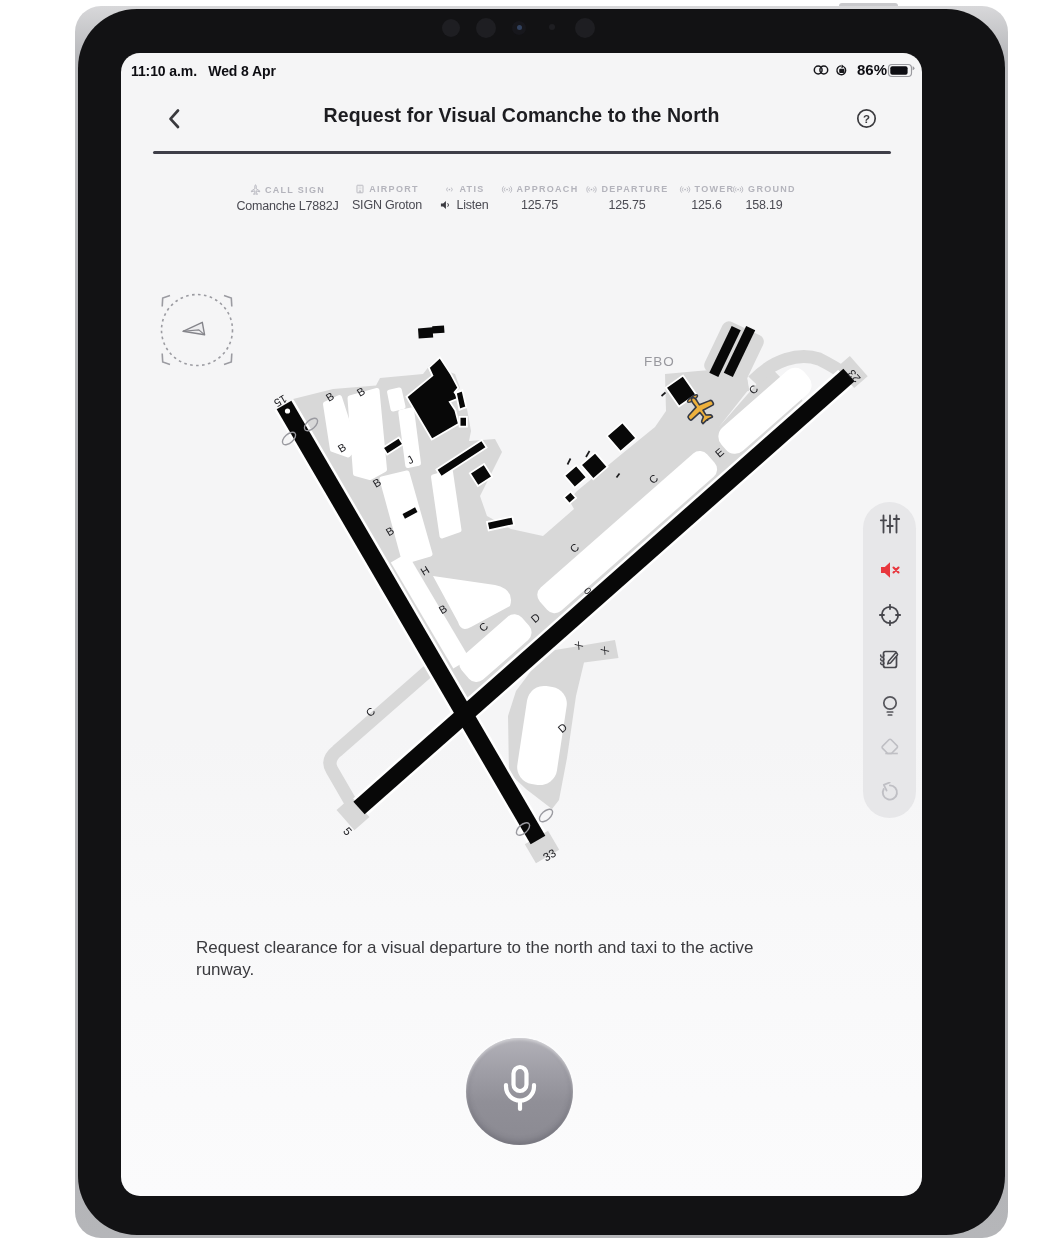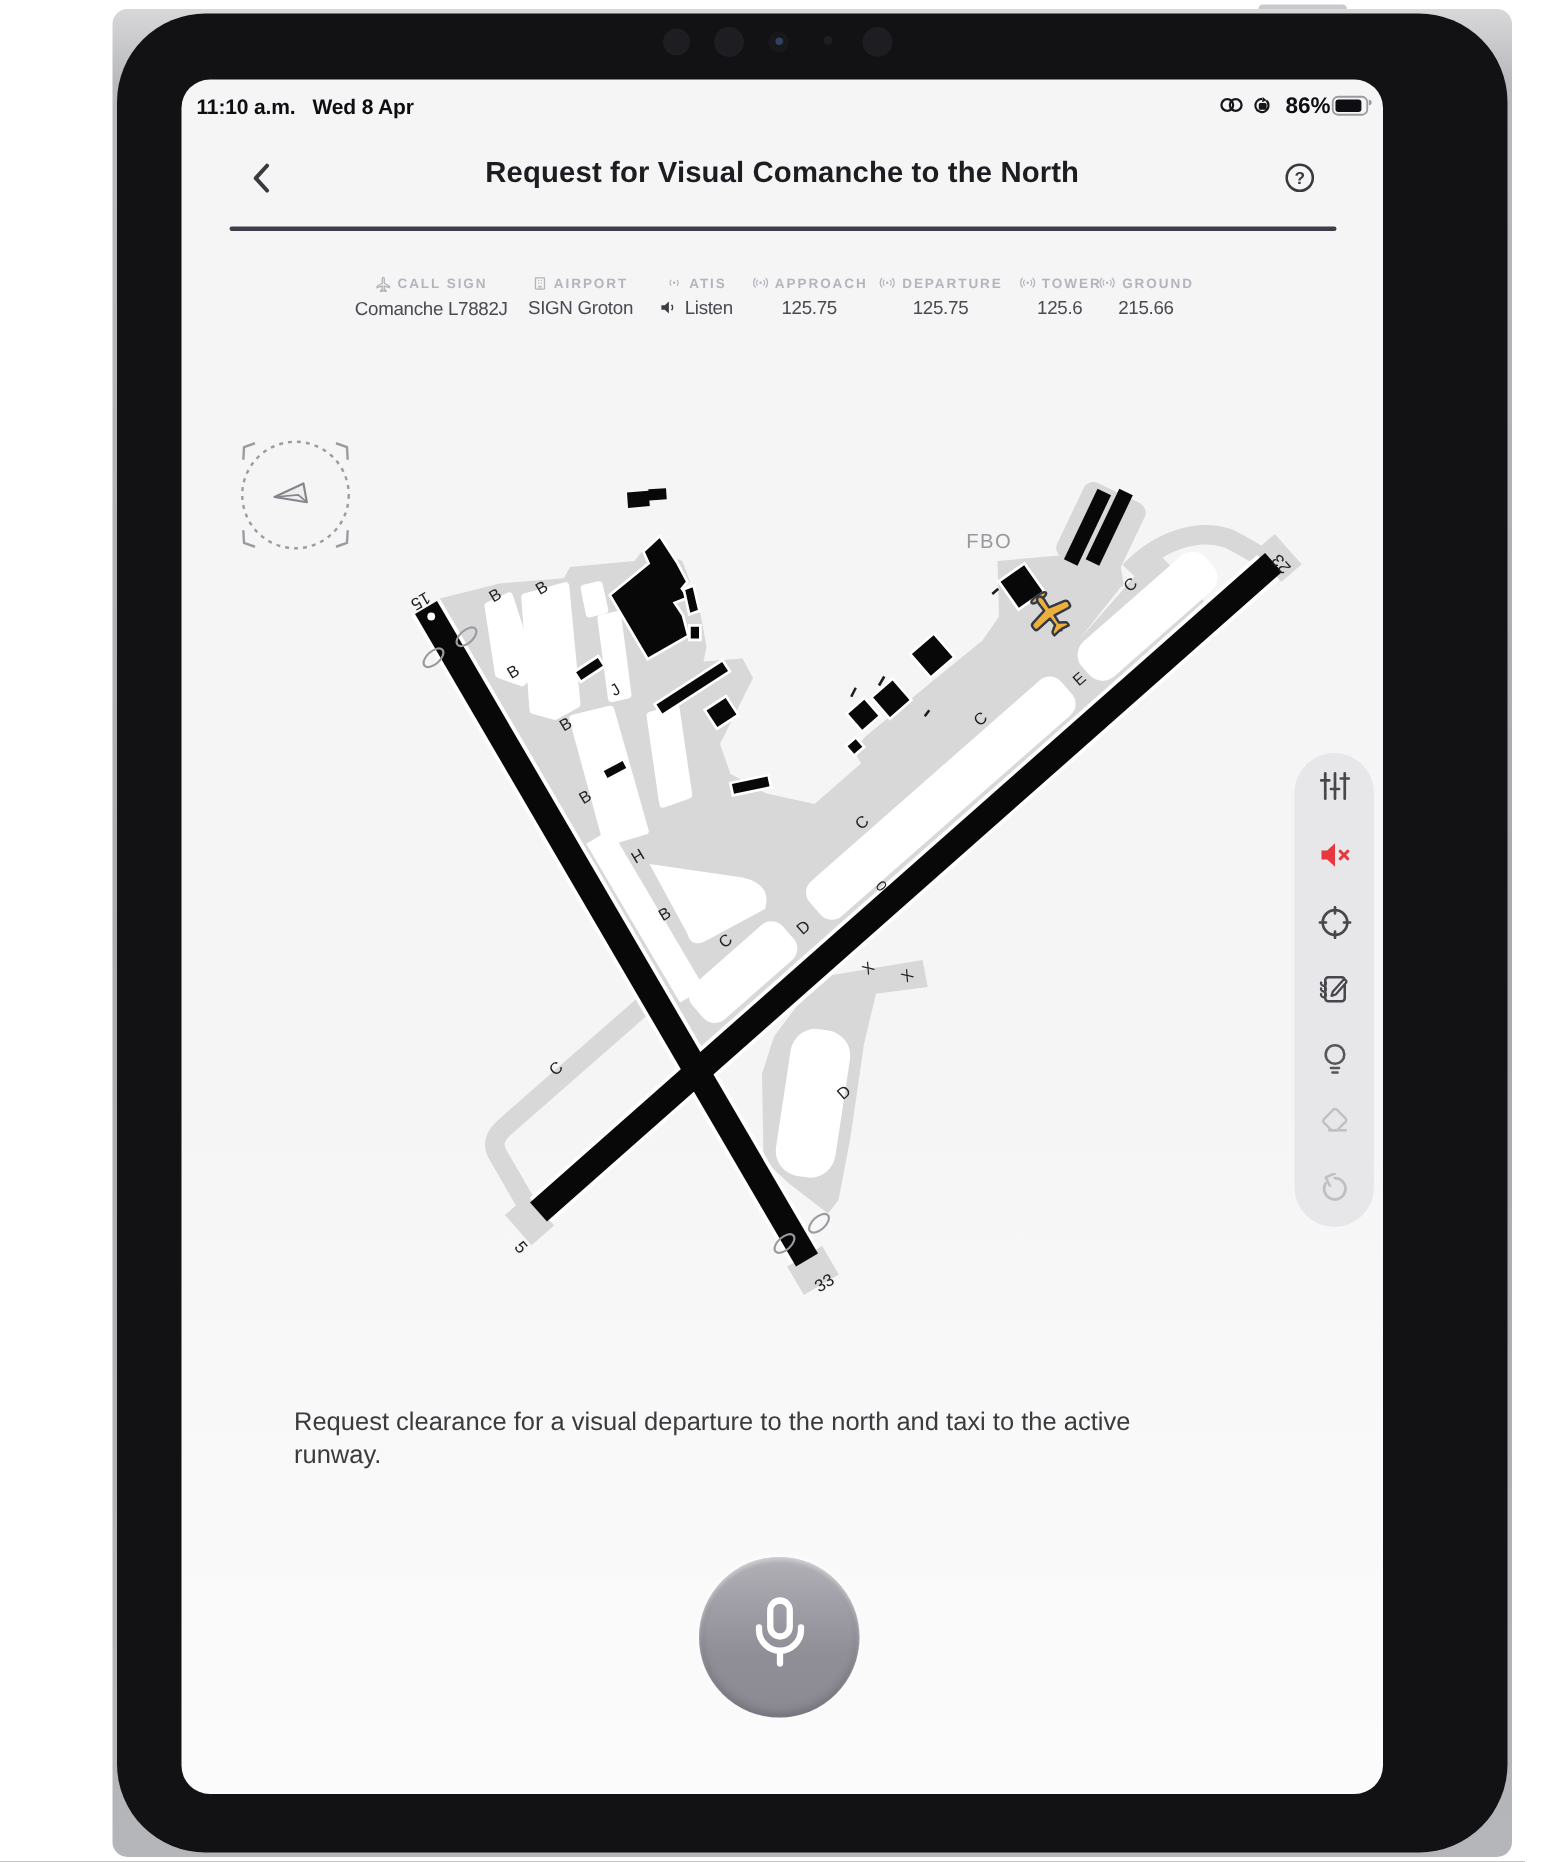--- a/index.html
+++ b/index.html
@@ -1,32 +1,32 @@
 <!DOCTYPE html>
 <html><head>
 <meta charset="utf-8">
 <style>
   html,body{margin:0;padding:0;background:#ffffff;width:1038px;height:1241px;overflow:hidden;}
   *{box-sizing:border-box;font-family:"Liberation Sans",sans-serif;}
-  .device{position:absolute;left:75px;top:6px;width:933px;height:1232px;border-radius:10px;
+  .device{position:absolute;left:75px;top:6px;width:933px;height:1232px;border-radius:26px;
     background:linear-gradient(180deg,#d8d8da 0%,#b8b9bc 4%,#a9aaae 50%,#b5b6b9 100%);}
   .bezel{position:absolute;left:3px;top:3px;right:3px;bottom:3px;border-radius:59px;background:#121214;}
   .screen{position:absolute;left:43px;top:44px;width:801px;height:1143px;border-radius:19px;background:linear-gradient(180deg,#f5f5f6 0%,#f5f5f6 60%,#f8f8f9 75%,#fbfbfc 100%);overflow:hidden;}
   .btn-top{position:absolute;left:839px;top:3px;width:59px;height:6px;border-radius:3px;background:#c9c9cc;}
   .btn-r1{position:absolute;left:958px;top:103px;width:7px;height:49px;border-radius:3px;background:#c2c3c6;}
   .btn-r2{position:absolute;left:958px;top:163px;width:7px;height:50px;border-radius:3px;background:#c2c3c6;}
   .cam{position:absolute;border-radius:50%;background:#1e1e22;}
   .statusL{position:absolute;left:10px;top:10px;font-size:14px;font-weight:700;color:#0d0d12;letter-spacing:-0.1px;}
   .statusR{position:absolute;right:2px;top:9px;height:18px;}
   .navchev{position:absolute;left:46px;top:55px;}
   .title{position:absolute;left:0;top:51px;width:100%;text-align:center;font-size:19.5px;font-weight:700;color:#1d1d21;letter-spacing:.1px;}
   .help{position:absolute;left:735px;top:54.5px;}
   .divider{position:absolute;left:32px;top:98px;width:738px;height:2.5px;border-radius:2px;background:#3e3e48;}
   .inforow .col{position:absolute;text-align:center;transform:translateX(-50%);white-space:nowrap;}
-  .inforow .lab{font-size:9px;font-weight:700;letter-spacing:1.3px;color:#b4b4bc;display:flex;justify-content:center;gap:4px;}
+  .inforow .lab{font-size:9px;font-weight:700;letter-spacing:1.3px;color:#b4b4bc;display:flex;align-items:center;justify-content:center;gap:4px;}
   .inforow .val{margin-top:4px;font-size:12.5px;letter-spacing:-0.2px;color:#4a4a52;display:flex;align-items:center;justify-content:center;gap:4px;}
   .bottomtext{position:absolute;left:75px;top:884px;width:641px;text-align:left;font-size:17px;line-height:21.5px;color:#3b3b3f;font-weight:500;}
   .mic{position:absolute;left:345px;top:985px;width:107px;height:107px;border-radius:50%;
     background:linear-gradient(180deg,#b2b1b8 0%,#a09fa7 30%,#908f97 60%,#8b8a92 100%);
     box-shadow:inset 0 2px 3px rgba(255,255,255,.45), inset 0 -3px 6px rgba(40,40,50,.25), 0 0 0 2px #fbfbfc;}
   .toolbar{position:absolute;left:742px;top:449px;width:53px;height:316px;border-radius:27px;background:#e7e7e9;}
   .toolbar svg{position:absolute;left:15.5px;}
 </style>
 </head>
 <body>
@@ -127,21 +127,21 @@
               </svg>TOWER</div>
           <div class="val">125.6</div>
         </div>
         <div class="col" style="left:643px;top:131px;">
           <div class="lab"><svg width="12" height="9" viewBox="0 0 24 18">
                 <circle cx="12" cy="9" r="1.7" fill="#b4b4bc"></circle>
                 <g fill="none" stroke="#b4b4bc" stroke-width="1.7">
                   <path d="M8.2,12.8 a5.4,5.4 0 0 1 0-7.6 M15.8,5.2 a5.4,5.4 0 0 1 0,7.6 M5.3,15.4 a9.1,9.1 0 0 1 0-12.8 M18.7,2.6 a9.1,9.1 0 0 1 0,12.8"></path>
                 </g>
               </svg>GROUND</div>
-          <div class="val">215.66</div>
+          <div class="val">158.19</div>
         </div>
       </div>
 
       <svg style="position:absolute;left:0;top:0;" width="801" height="1143" viewBox="118 50 801 1143">
 <polygon points="290.0,396.0 330.0,386.0 373.0,382.5 377.0,375.0 420.0,371.0 427.0,362.0 452.0,371.0 457.0,385.0 452.0,390.0 464.0,406.0 468.0,428.0 466.0,438.0 492.0,436.0 499.0,449.0 477.0,493.0 484.0,513.0 508.0,526.0 540.0,533.0 571.0,506.0 566.0,497.0 574.0,488.0 620.0,450.0 652.0,424.0 663.0,408.0 662.0,371.0 695.0,368.0 720.0,366.0 742.0,362.0 746.0,386.0 716.0,424.0 768.0,364.5 799.8,397.8 464.0,700.0" fill="#d8d8d8"></polygon>
 <rect x="703.5" y="328" width="55" height="45" rx="7" fill="#d8d8d8" transform="rotate(-64.5 731 350.5)"></rect>
 <path d="M718,390 L724,368 L742,364 L746,388 Z" fill="#d8d8d8"></path>
 <path d="M750,378 C770,357 796,349 816,356 C828,362 836,367 841,371" fill="none" stroke="#d8d8d8" stroke-width="13"></path>
 <path d="M431,663 L334,748 Q323,757 329,767 L351,805" fill="none" stroke="#d8d8d8" stroke-width="13"></path>
 <path d="M552,647 L612,637 L615.5,655 L581,659.5 L573,693 L564,755 L556,797 L549,806 L523,786 L506,770 L505,713 L513,688 L528,668 Z" fill="#d8d8d8"></path>

